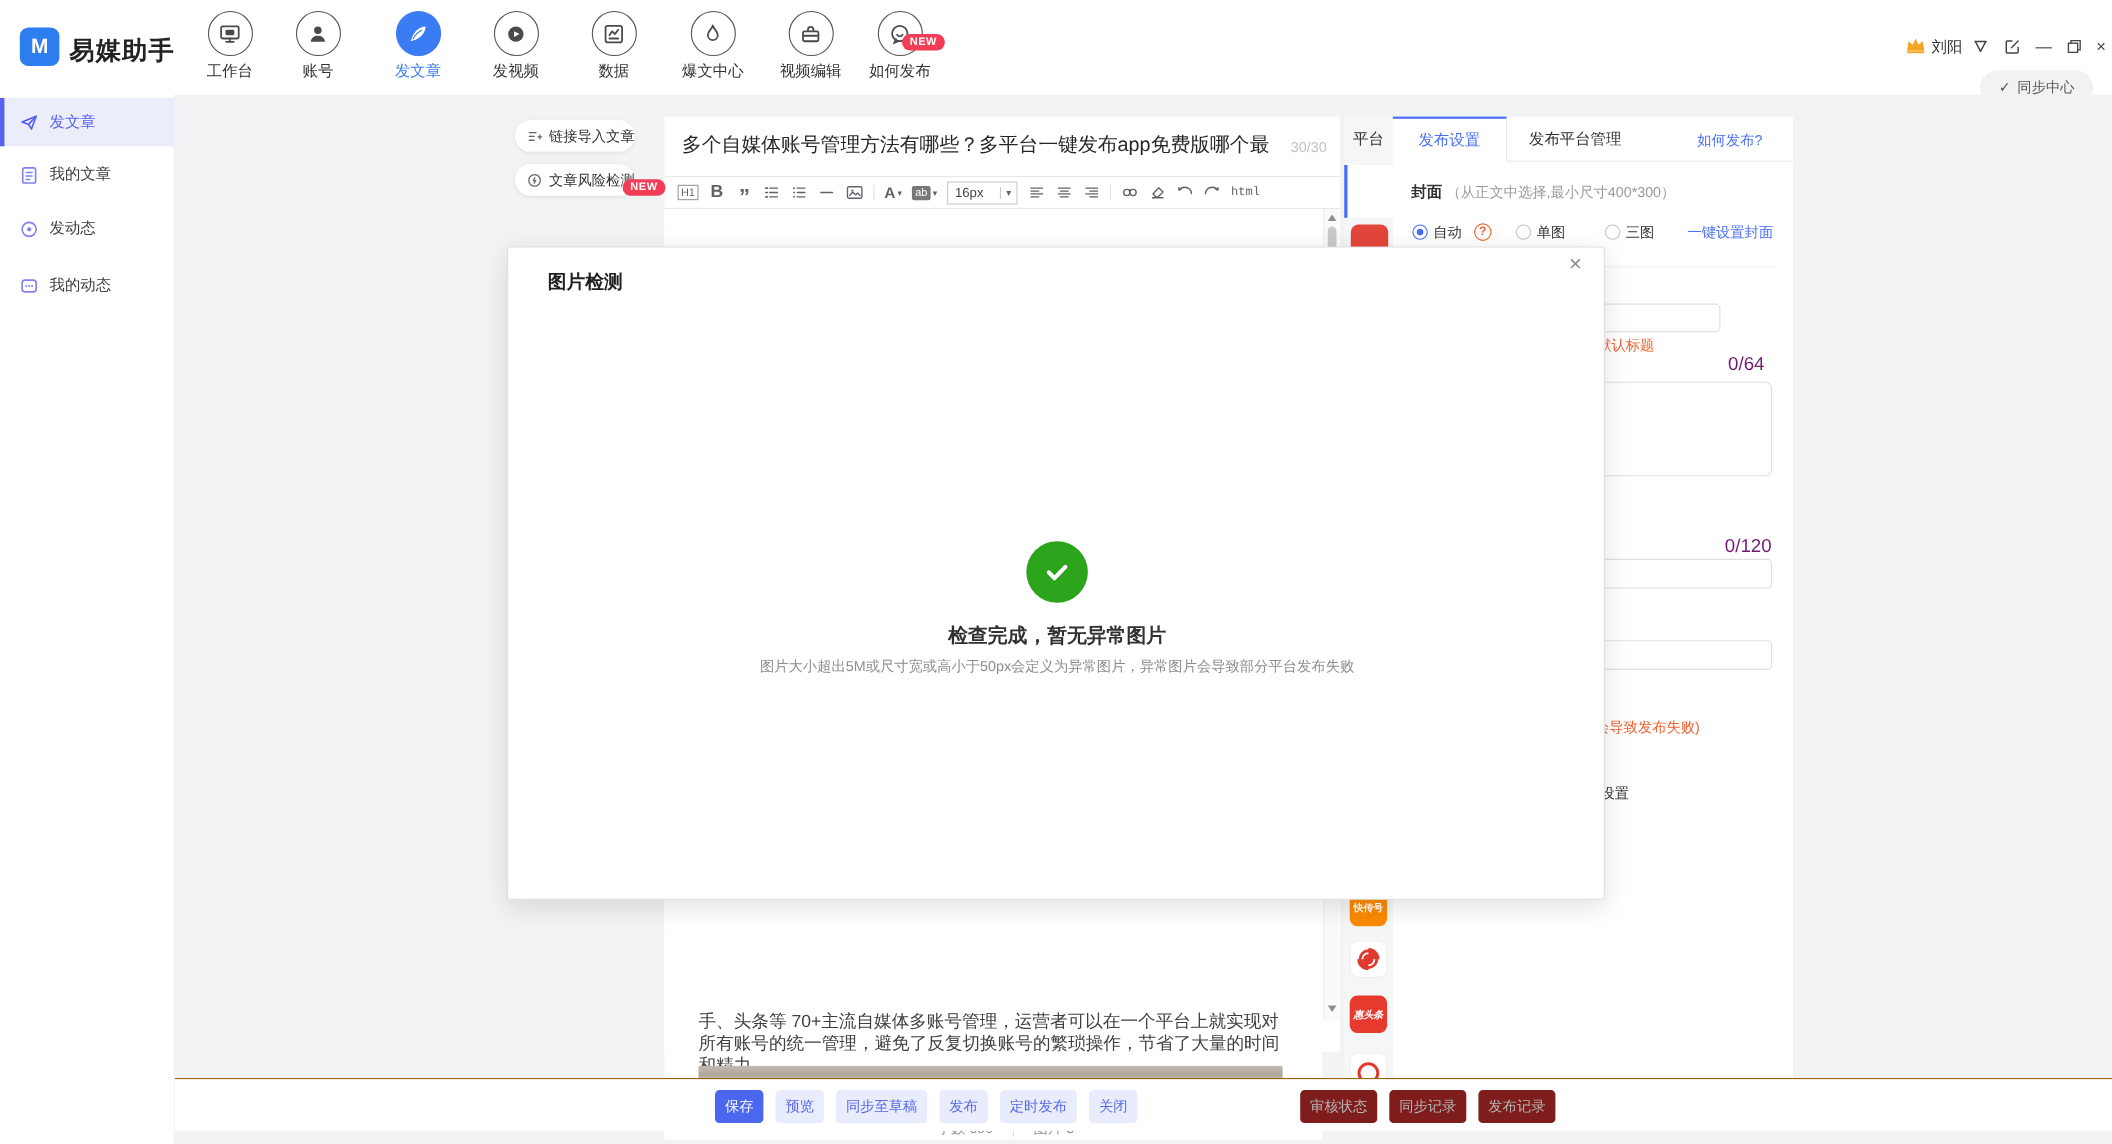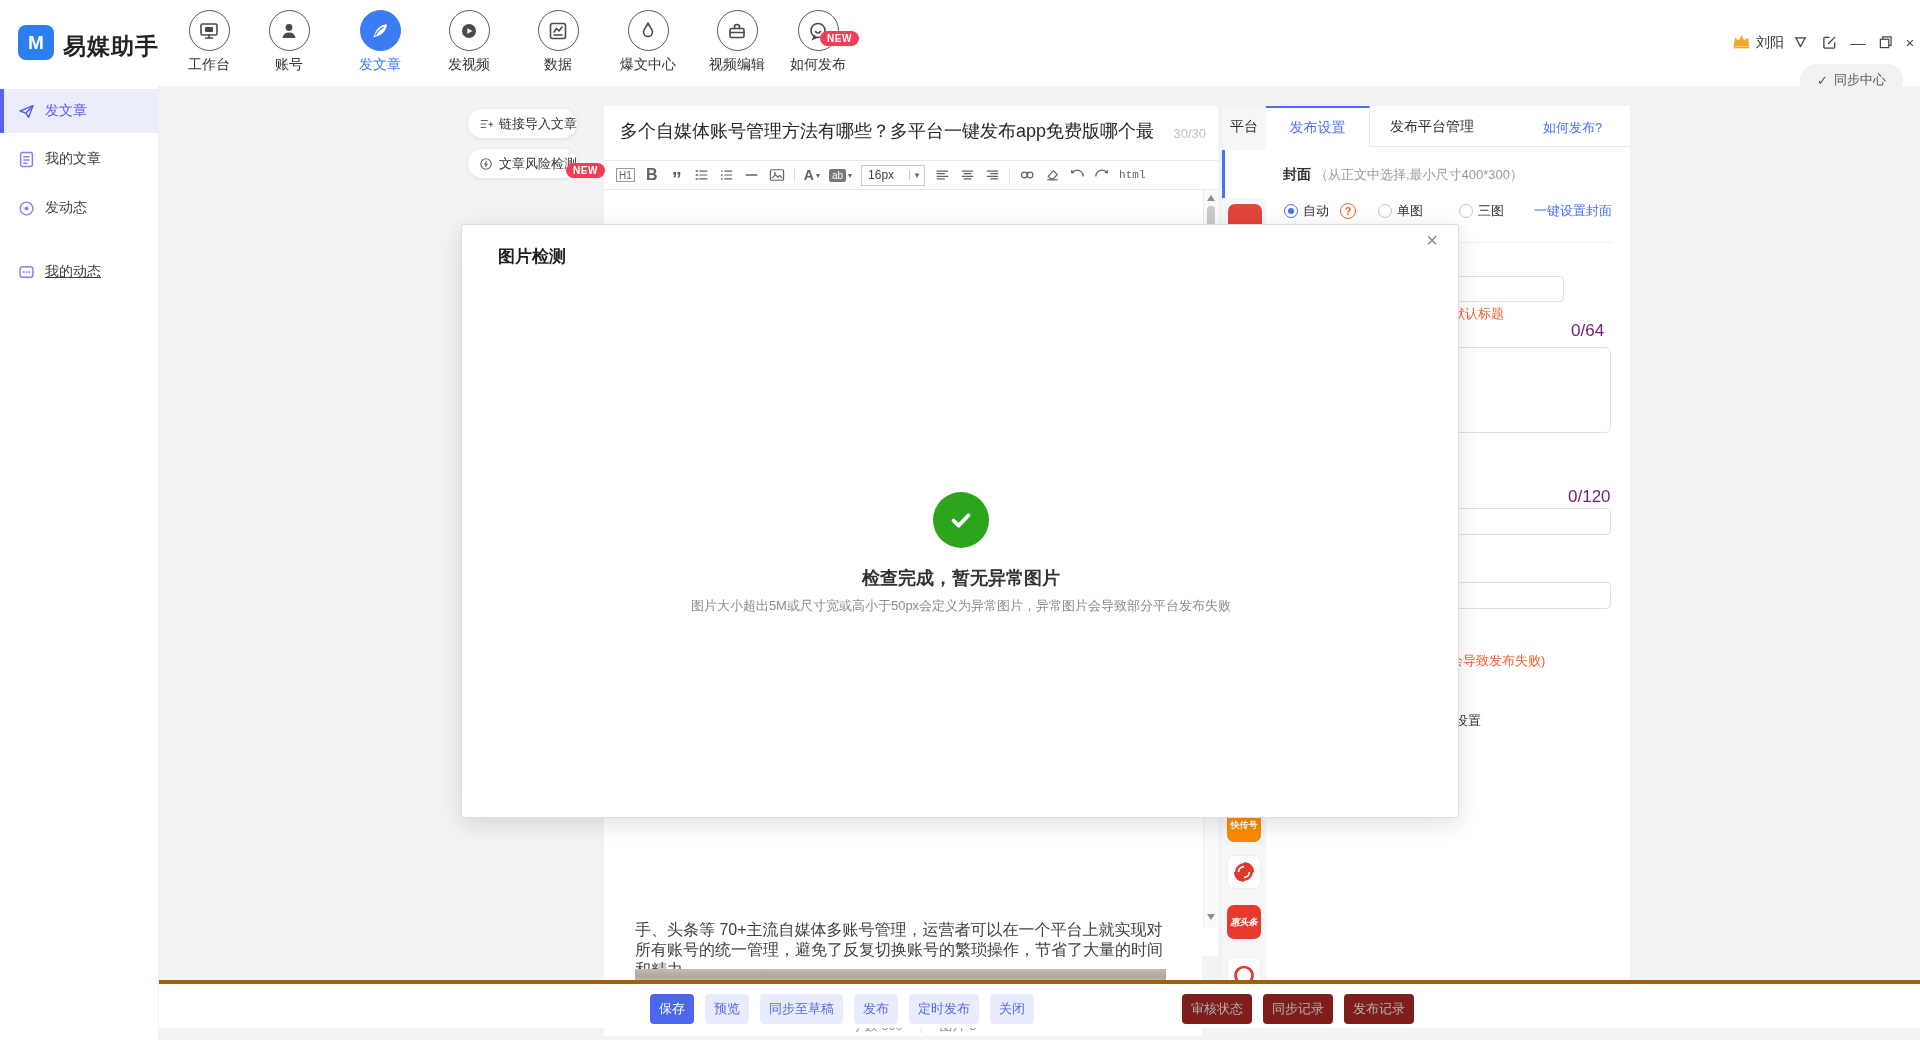--- a/index.html
+++ b/index.html
@@ -79,21 +79,21 @@
 
   
   .modal { position:absolute; left:461px; top:224px; width:998px; height:594px; background:#fff; border:1px solid #DEDEDE; border-radius:2px; box-shadow:0 6px 24px rgba(0,0,0,.12); z-index:20; }
   .modal-title { position:absolute; left:36px; top:20px; font-size:17px; font-weight:bold; color:#1f1f1f; }
   .modal-close { position:absolute; right:14px; top:2px; font-size:20px; color:#8C8C8C; cursor:pointer; padding:2px 6px; }
   .check-circle { position:absolute; left:471px; top:267px; width:56px; height:56px; border-radius:50%; background:#2CA41C; display:flex; align-items:center; justify-content:center; }
   .modal-heading { position:absolute; left:0; top:341px; width:998px; text-align:center; font-size:18px; font-weight:bold; color:#303133; }
   .modal-desc { position:absolute; left:0; top:372px; width:998px; text-align:center; font-size:13px; color:#8C8C8C; }
 
   
-  .footer { position:absolute; left:159px; top:980px; width:1761px; height:48px; background:#fff; border-top:4px solid #a16207; z-index:10; }
+  .footer { position:absolute; left:159px; top:980px; width:1761px; height:48px; background:#fff; border-top:1px solid #a16207; z-index:10; }
   .btn { height:30px; border:none; border-radius:4px; font-size:13px; padding:0 9px; cursor:pointer; font-family:inherit; }
   .btn-primary { background:#4A67EE; color:#fff; }
   .btn-light { background:#E9ECFC; color:#5568E8; }
   .btn-gray { background:#7f1d1d; color:#B3B3B3; }
   .f-group { position:absolute; top:10px; display:flex; gap:11px; }
 
   svg { display:block; }
 </style>
 </head>
 <body>
@@ -228,21 +228,21 @@
       </svg>
     <span>我的文章</span>
   </div>
   <div class="side-item" style="top:100px;">
     <svg width="17" height="17" viewBox="0 0 16 16" fill="none" stroke="#8183F1" stroke-width="1.4">
         <circle cx="8" cy="8" r="6"></circle>
         <circle cx="8" cy="8" r="1.8" fill="#8183F1" stroke="none"></circle>
       </svg>
     <span>发动态</span>
   </div>
-  <div class="side-item" style="top:164px;text-decoration:underline;">
+  <div class="side-item" style="top:152px;">
     <svg width="17" height="17" viewBox="0 0 16 16" fill="none" stroke="#8183F1" stroke-width="1.4">
         <rect x="2" y="2.5" width="12" height="10" rx="2.5"></rect>
         <circle cx="5.5" cy="7.5" r=".9" fill="#8183F1" stroke="none"></circle>
         <circle cx="8" cy="7.5" r=".9" fill="#8183F1" stroke="none"></circle>
         <circle cx="10.5" cy="7.5" r=".9" fill="#8183F1" stroke="none"></circle>
       </svg>
     <span>我的动态</span>
   </div>
 </div>
 

